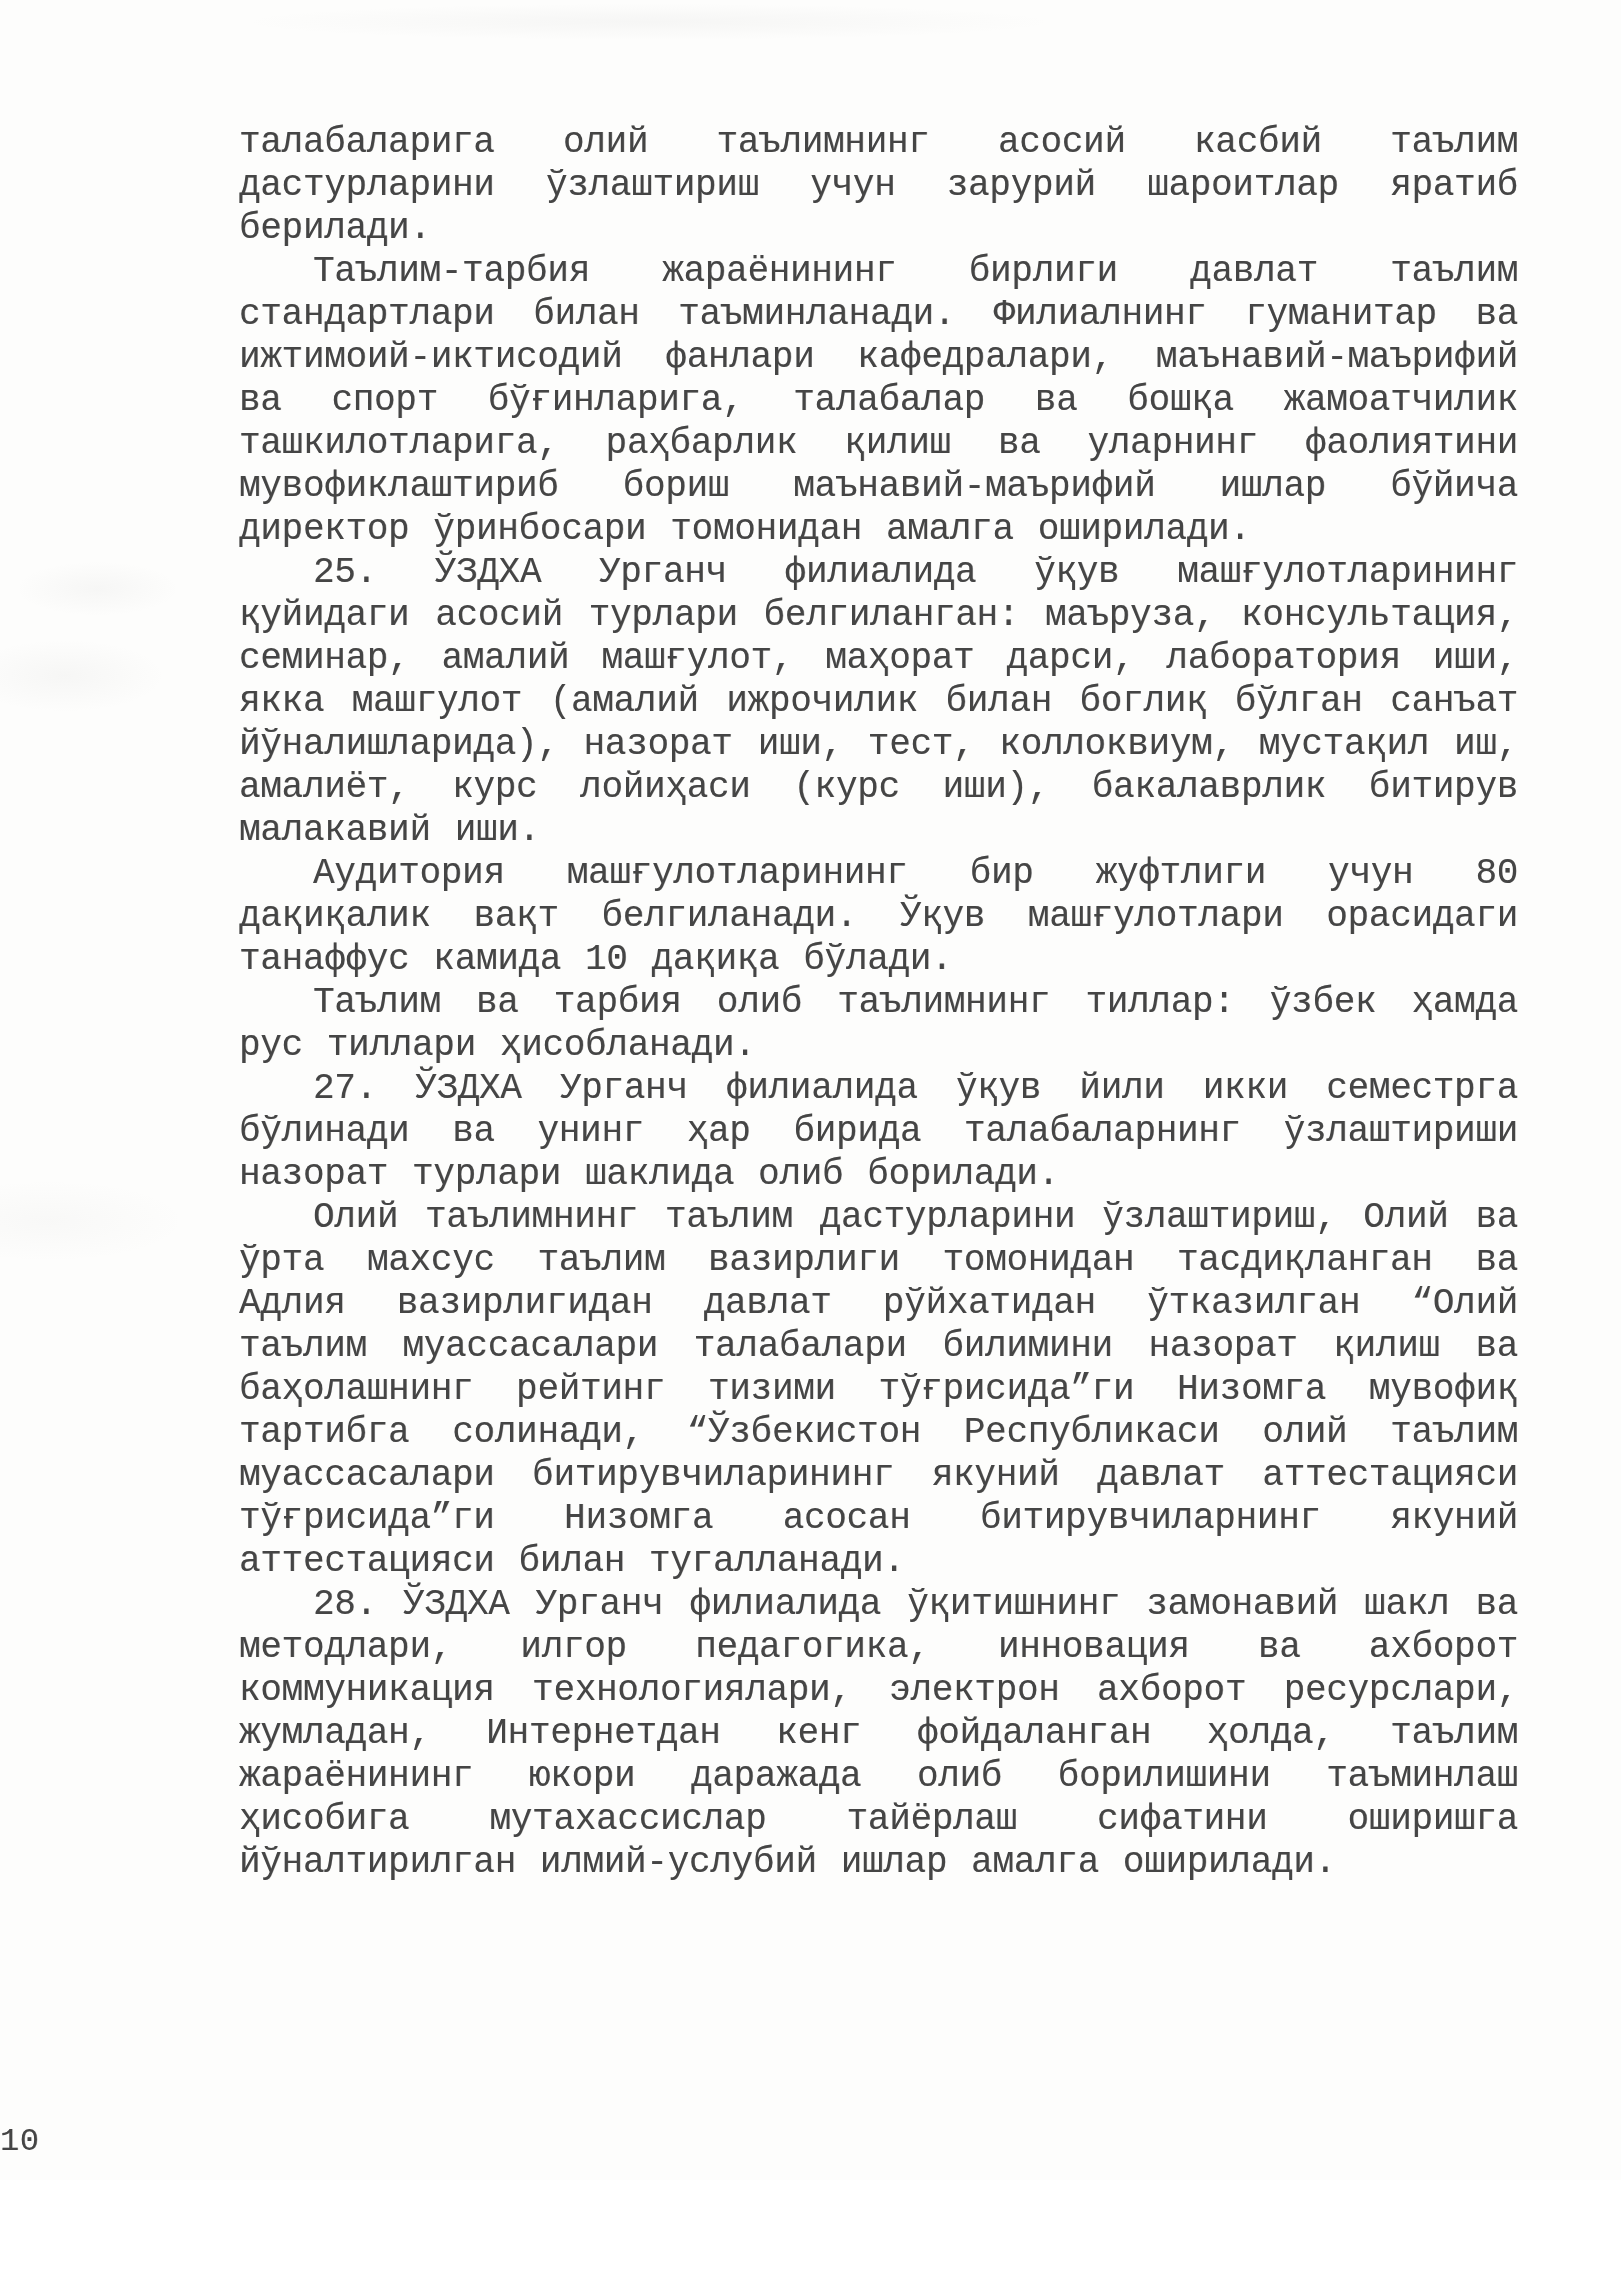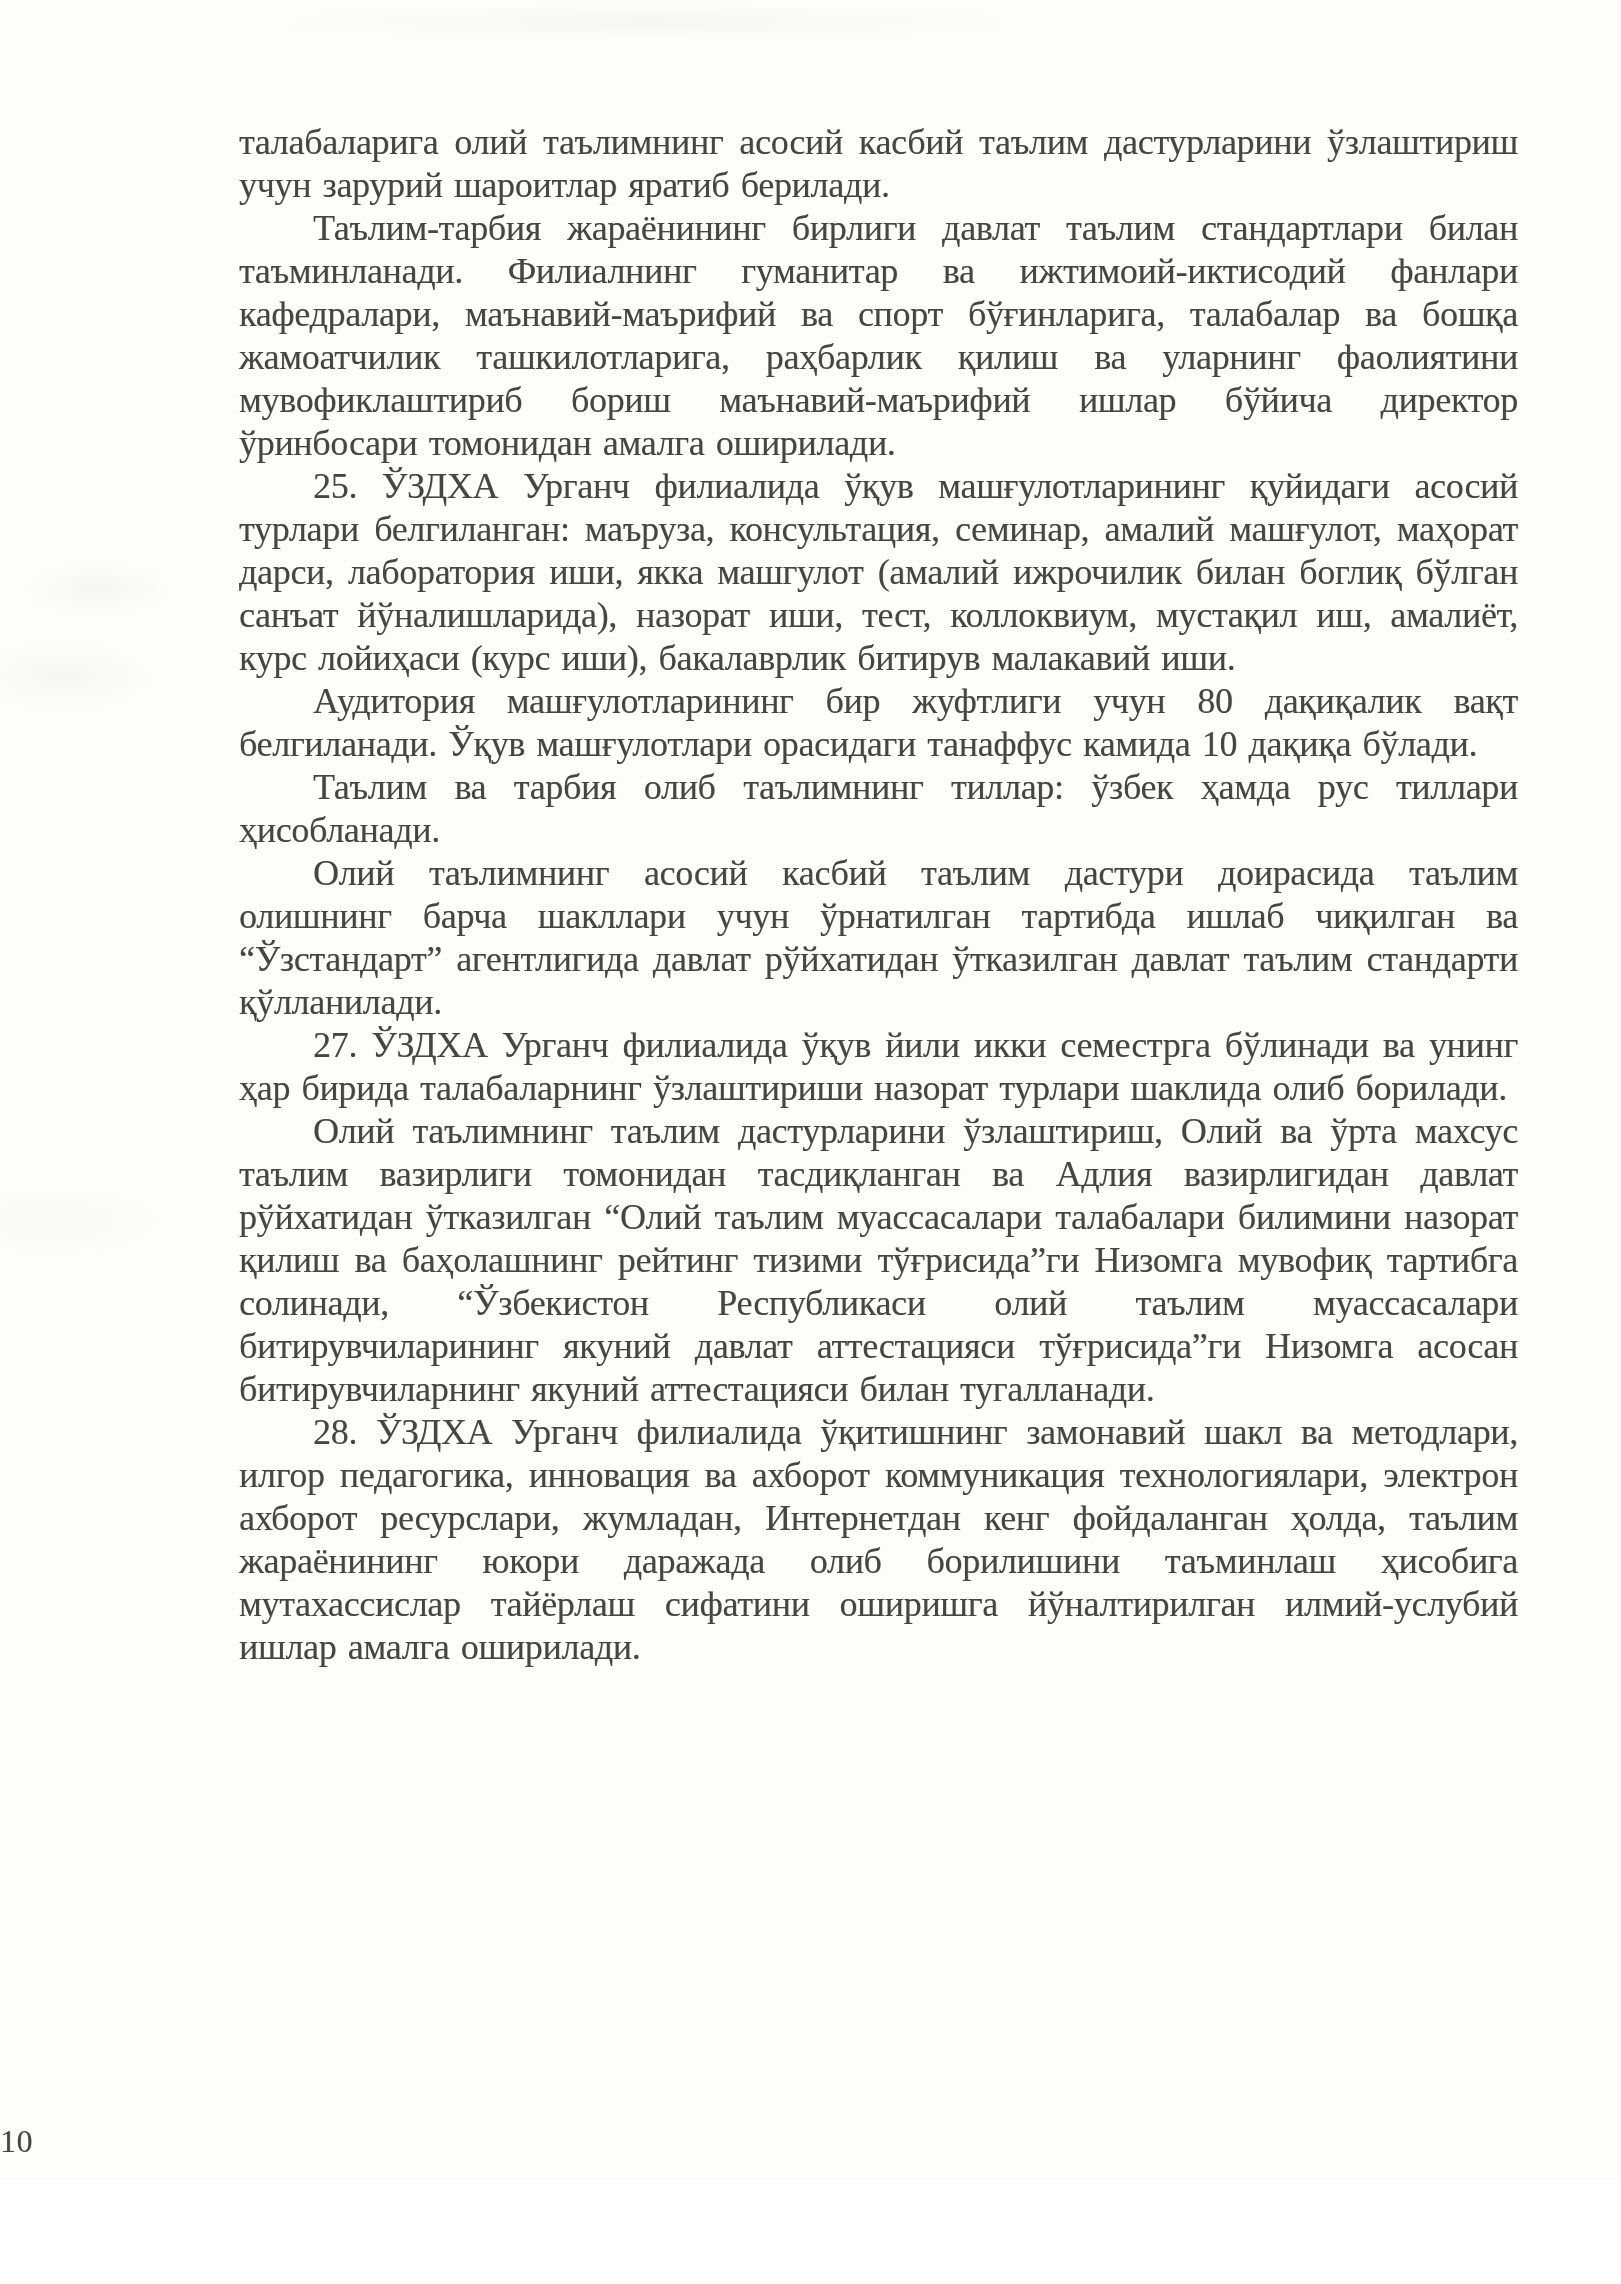--- a/index.html
+++ b/index.html
@@ -6,21 +6,21 @@
     margin: 0;
     padding: 0;
     background: #ffffff;
   }
   .page {
     position: relative;
     width: 1622px;
     height: 2180px;
     background: #fdfdfc;
     overflow: hidden;
-    font-family: Liberation Serif, serif;
+    font-family: Liberation Mono, monospace;
     color: #454545;
   }
   
   .page::before {
     content: "";
     position: absolute;
     left: 0; top: 0; right: 0; bottom: 0;
     background:
       radial-gradient(ellipse 117px 39px at 6% 27%, rgba(120,120,120,0.05), rgba(0,0,0,0) 70%),
       radial-gradient(ellipse 143px 52px at 4% 31%, rgba(120,120,120,0.05), rgba(0,0,0,0) 70%),
@@ -63,21 +63,20 @@
 </head>
 <body>
 
 <div class="page">
   <div class="content">
     <p class="para">талабаларига олий таълимнинг асосий касбий таълим дастурларини ўзлаштириш учун зарурий шароитлар яратиб берилади.</p>
     <p class="para indent">Таълим-тарбия жараёнининг бирлиги давлат таълим стандартлари билан таъминланади. Филиалнинг гуманитар ва ижтимоий-иктисодий фанлари кафедралари, маънавий-маърифий ва спорт бўғинларига, талабалар ва бошқа жамоатчилик ташкилотларига, раҳбарлик қилиш ва уларнинг фаолиятини мувофиклаштириб бориш маънавий-маърифий ишлар бўйича директор ўринбосари томонидан амалга оширилади.</p>
     <p class="para indent">25. ЎЗДХА Урганч филиалида ўқув машғулотларининг қуйидаги асосий турлари белгиланган: маъруза, консультация, семинар, амалий машғулот, маҳорат дарси, лаборатория иши, якка машгулот (амалий ижрочилик билан боглиқ бўлган санъат йўналишларида), назорат иши, тест, коллоквиум, мустақил иш, амалиёт, курс лойиҳаси (курс иши), бакалаврлик битирув малакавий иши.</p>
     <p class="para indent">Аудитория машғулотларининг бир жуфтлиги учун 80 дақиқалик вақт белгиланади. Ўқув машғулотлари орасидаги танаффус камида 10 дақиқа бўлади.</p>
     <p class="para indent">Таълим ва тарбия олиб таълимнинг тиллар: ўзбек ҳамда рус тиллари ҳисобланади.</p>
-    <p class="para indent">Олий таълимнинг асосий касбий таълим дастури доирасида таълим олишнинг барча шакллари учун ўрнатилган тартибда ишлаб чиқилган ва “Ўзстандарт” агентлигида давлат рўйхатидан ўтказилган давлат таълим стандарти қўлланилади.</p>
     <p class="para indent">27. ЎЗДХА Урганч филиалида ўқув йили икки семестрга бўлинади ва унинг ҳар бирида талабаларнинг ўзлаштириши назорат турлари шаклида олиб борилади.</p>
     <p class="para indent">Олий таълимнинг таълим дастурларини ўзлаштириш, Олий ва ўрта махсус таълим вазирлиги томонидан тасдиқланган ва Адлия вазирлигидан давлат рўйхатидан ўтказилган “Олий таълим муассасалари талабалари билимини назорат қилиш ва баҳолашнинг рейтинг тизими тўғрисида”ги Низомга мувофиқ тартибга солинади, “Ўзбекистон Республикаси олий таълим муассасалари битирувчиларининг якуний давлат аттестацияси тўғрисида”ги Низомга асосан битирувчиларнинг якуний аттестацияси билан тугалланади.</p>
     <p class="para indent">28. ЎЗДХА Урганч филиалида ўқитишнинг замонавий шакл ва методлари, илгор педагогика, инновация ва ахборот коммуникация технологиялари, электрон ахборот ресурслари, жумладан, Интернетдан кенг фойдаланган ҳолда, таълим жараёнининг юкори даражада олиб борилишини таъминлаш ҳисобига мутахассислар тайёрлаш сифатини оширишга йўналтирилган илмий-услубий ишлар амалга оширилади.</p>
   </div>
   <div class="footer">
     <span class="page-number">10</span>
   </div>
 </div>
 
 

